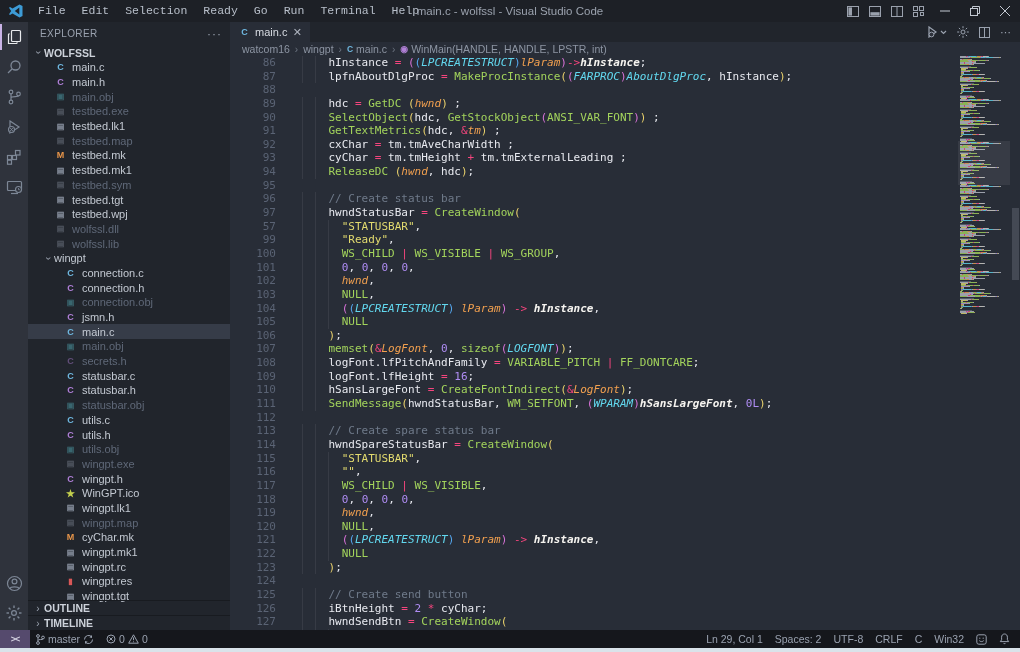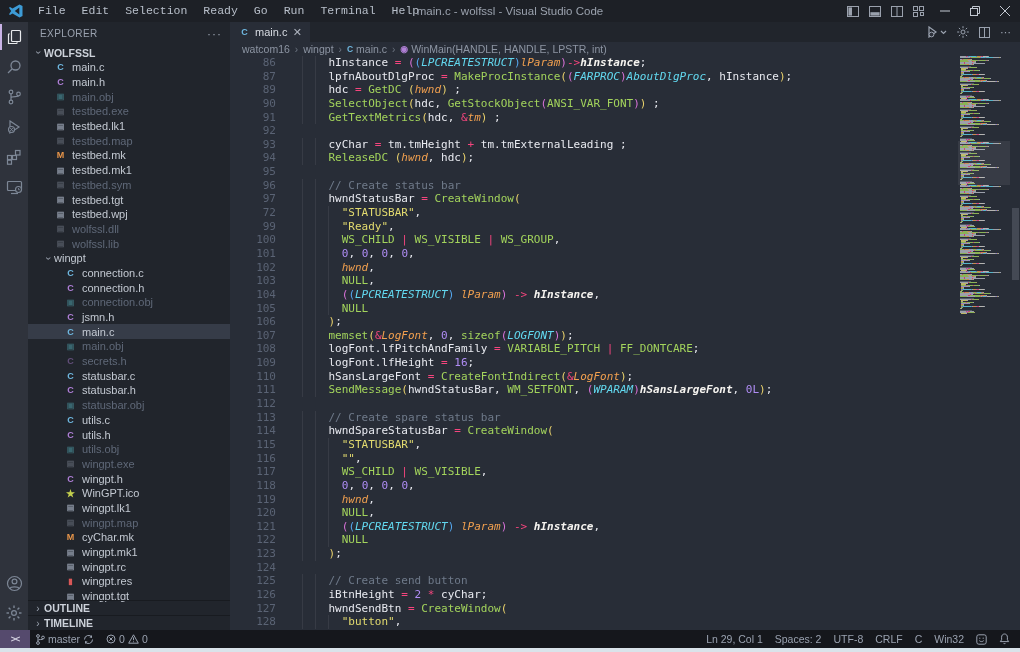--- a/index.html
+++ b/index.html
@@ -463,30 +463,31 @@
       <span class="bc-sep">›</span>
       <span class="bc-item">
         <span class="bc-ic m">◉</span>
         <span>WinMain(HANDLE, HANDLE, LPSTR, int)</span>
       </span>
     </div>
   <div class="code-wrap" id="code-wrap">
     <div id="code-lines">
         <div class="code-line"><span class="gutter">86</span><span class="lc"><span class="guide" style="left: 0ch;"></span><span class="guide" style="left: 2ch;"></span><span>    </span><span class="tk-p">hInstance </span><span class="tk-k">= </span><span class="tk-b2">(</span><span class="tk-b3">(</span><span class="tk-t">LPCREATESTRUCT</span><span class="tk-b3">)</span><span class="tk-pr">lParam</span><span class="tk-b2">)</span><span class="tk-k">-&gt;</span><span class="tk-mi">hInstance</span><span class="tk-p">;</span></span></div>
         <div class="code-line"><span class="gutter">87</span><span class="lc"><span class="guide" style="left: 0ch;"></span><span class="guide" style="left: 2ch;"></span><span>    </span><span class="tk-p">lpfnAboutDlgProc </span><span class="tk-k">= </span><span class="tk-f">MakeProcInstance</span><span class="tk-b1">(</span><span class="tk-b2">(</span><span class="tk-t">FARPROC</span><span class="tk-b2">)</span><span class="tk-t">AboutDlgProc</span><span class="tk-p">, hInstance</span><span class="tk-b1">)</span><span class="tk-p">;</span></span></div>
+        <div class="code-line"><span class="gutter">88</span><span class="lc"><span></span></span></div>
         <div class="code-line"><span class="gutter">89</span><span class="lc"><span class="guide" style="left: 0ch;"></span><span class="guide" style="left: 2ch;"></span><span>    </span><span class="tk-p">hdc </span><span class="tk-k">= </span><span class="tk-f">GetDC </span><span class="tk-b1">(</span><span class="tk-pr">hwnd</span><span class="tk-b1">)</span><span class="tk-p"> ;</span></span></div>
         <div class="code-line"><span class="gutter">90</span><span class="lc"><span class="guide" style="left: 0ch;"></span><span class="guide" style="left: 2ch;"></span><span>    </span><span class="tk-f">SelectObject</span><span class="tk-b1">(</span><span class="tk-p">hdc, </span><span class="tk-f">GetStockObject</span><span class="tk-b2">(</span><span class="tk-f">ANSI_VAR_FONT</span><span class="tk-b2">)</span><span class="tk-b1">)</span><span class="tk-p"> ;</span></span></div>
         <div class="code-line"><span class="gutter">91</span><span class="lc"><span class="guide" style="left: 0ch;"></span><span class="guide" style="left: 2ch;"></span><span>    </span><span class="tk-f">GetTextMetrics</span><span class="tk-b1">(</span><span class="tk-p">hdc, </span><span class="tk-k">&amp;</span><span class="tk-pr">tm</span><span class="tk-b1">)</span><span class="tk-p"> ;</span></span></div>
-        <div class="code-line"><span class="gutter">92</span></div>
+        <div class="code-line"><span class="gutter">92</span><span class="lc"><span class="guide" style="left: 0ch;"></span><span class="guide" style="left: 2ch;"></span><span>    </span><span class="tk-p">cxChar </span><span class="tk-k">= </span><span class="tk-p">tm.tmAveCharWidth </span><span class="tk-p">;</span></span></div>
         <div class="code-line"><span class="gutter">93</span><span class="lc"><span class="guide" style="left: 0ch;"></span><span class="guide" style="left: 2ch;"></span><span>    </span><span class="tk-p">cyChar </span><span class="tk-k">= </span><span class="tk-p">tm.tmHeight </span><span class="tk-k">+ </span><span class="tk-p">tm.tmExternalLeading </span><span class="tk-p">;</span></span></div>
         <div class="code-line"><span class="gutter">94</span><span class="lc"><span class="guide" style="left: 0ch;"></span><span class="guide" style="left: 2ch;"></span><span>    </span><span class="tk-f">ReleaseDC </span><span class="tk-b1">(</span><span class="tk-pr">hwnd</span><span class="tk-p">, hdc</span><span class="tk-b1">)</span><span class="tk-p">;</span></span></div>
         <div class="code-line"><span class="gutter">95</span><span class="lc"><span></span></span></div>
         <div class="code-line"><span class="gutter">96</span><span class="lc"><span class="guide" style="left: 0ch;"></span><span class="guide" style="left: 2ch;"></span><span>    </span><span class="tk-c">// Create status bar</span></span></div>
         <div class="code-line"><span class="gutter">97</span><span class="lc"><span class="guide" style="left: 0ch;"></span><span class="guide" style="left: 2ch;"></span><span>    </span><span class="tk-p">hwndStatusBar </span><span class="tk-k">= </span><span class="tk-f">CreateWindow</span><span class="tk-b1">(</span></span></div>
-        <div class="code-line"><span class="gutter">72</span><span class="lc"><span class="guide" style="left: 0ch;"></span><span class="guide" style="left: 2ch;"></span><span class="guide" style="left: 4ch;"></span><span>      </span><span class="tk-s">"STATUSBAR"</span><span class="tk-p">,</span></span></div>
+        <div class="code-line"><span class="gutter">57</span><span class="lc"><span class="guide" style="left: 0ch;"></span><span class="guide" style="left: 2ch;"></span><span class="guide" style="left: 4ch;"></span><span>      </span><span class="tk-s">"STATUSBAR"</span><span class="tk-p">,</span></span></div>
         <div class="code-line"><span class="gutter">99</span><span class="lc"><span class="guide" style="left: 0ch;"></span><span class="guide" style="left: 2ch;"></span><span class="guide" style="left: 4ch;"></span><span>      </span><span class="tk-s">"Ready"</span><span class="tk-p">,</span></span></div>
         <div class="code-line"><span class="gutter">100</span><span class="lc"><span class="guide" style="left: 0ch;"></span><span class="guide" style="left: 2ch;"></span><span class="guide" style="left: 4ch;"></span><span>      </span><span class="tk-f">WS_CHILD </span><span class="tk-k">| </span><span class="tk-f">WS_VISIBLE </span><span class="tk-k">| </span><span class="tk-f">WS_GROUP</span><span class="tk-p">,</span></span></div>
         <div class="code-line"><span class="gutter">101</span><span class="lc"><span class="guide" style="left: 0ch;"></span><span class="guide" style="left: 2ch;"></span><span class="guide" style="left: 4ch;"></span><span>      </span><span class="tk-n">0</span><span class="tk-p">, </span><span class="tk-n">0</span><span class="tk-p">, </span><span class="tk-n">0</span><span class="tk-p">, </span><span class="tk-n">0</span><span class="tk-p">,</span></span></div>
         <div class="code-line"><span class="gutter">102</span><span class="lc"><span class="guide" style="left: 0ch;"></span><span class="guide" style="left: 2ch;"></span><span class="guide" style="left: 4ch;"></span><span>      </span><span class="tk-pr">hwnd</span><span class="tk-p">,</span></span></div>
         <div class="code-line"><span class="gutter">103</span><span class="lc"><span class="guide" style="left: 0ch;"></span><span class="guide" style="left: 2ch;"></span><span class="guide" style="left: 4ch;"></span><span>      </span><span class="tk-f">NULL</span><span class="tk-p">,</span></span></div>
         <div class="code-line"><span class="gutter">104</span><span class="lc"><span class="guide" style="left: 0ch;"></span><span class="guide" style="left: 2ch;"></span><span class="guide" style="left: 4ch;"></span><span>      </span><span class="tk-b2">(</span><span class="tk-b3">(</span><span class="tk-t">LPCREATESTRUCT</span><span class="tk-b3">)</span><span class="tk-p"> </span><span class="tk-pr">lParam</span><span class="tk-b2">)</span><span class="tk-k"> -&gt; </span><span class="tk-mi">hInstance</span><span class="tk-p">,</span></span></div>
         <div class="code-line"><span class="gutter">105</span><span class="lc"><span class="guide" style="left: 0ch;"></span><span class="guide" style="left: 2ch;"></span><span class="guide" style="left: 4ch;"></span><span>      </span><span class="tk-f">NULL</span></span></div>
         <div class="code-line"><span class="gutter">106</span><span class="lc"><span class="guide" style="left: 0ch;"></span><span class="guide" style="left: 2ch;"></span><span>    </span><span class="tk-b1">)</span><span class="tk-p">;</span></span></div>
         <div class="code-line"><span class="gutter">107</span><span class="lc"><span class="guide" style="left: 0ch;"></span><span class="guide" style="left: 2ch;"></span><span>    </span><span class="tk-f">memset</span><span class="tk-b1">(</span><span class="tk-k">&amp;</span><span class="tk-pr">LogFont</span><span class="tk-p">, </span><span class="tk-n">0</span><span class="tk-p">, </span><span class="tk-f">sizeof</span><span class="tk-b2">(</span><span class="tk-t">LOGFONT</span><span class="tk-b2">)</span><span class="tk-b1">)</span><span class="tk-p">;</span></span></div>
         <div class="code-line"><span class="gutter">108</span><span class="lc"><span class="guide" style="left: 0ch;"></span><span class="guide" style="left: 2ch;"></span><span>    </span><span class="tk-p">logFont.lfPitchAndFamily </span><span class="tk-k">= </span><span class="tk-f">VARIABLE_PITCH </span><span class="tk-k">| </span><span class="tk-f">FF_DONTCARE</span><span class="tk-p">;</span></span></div>

